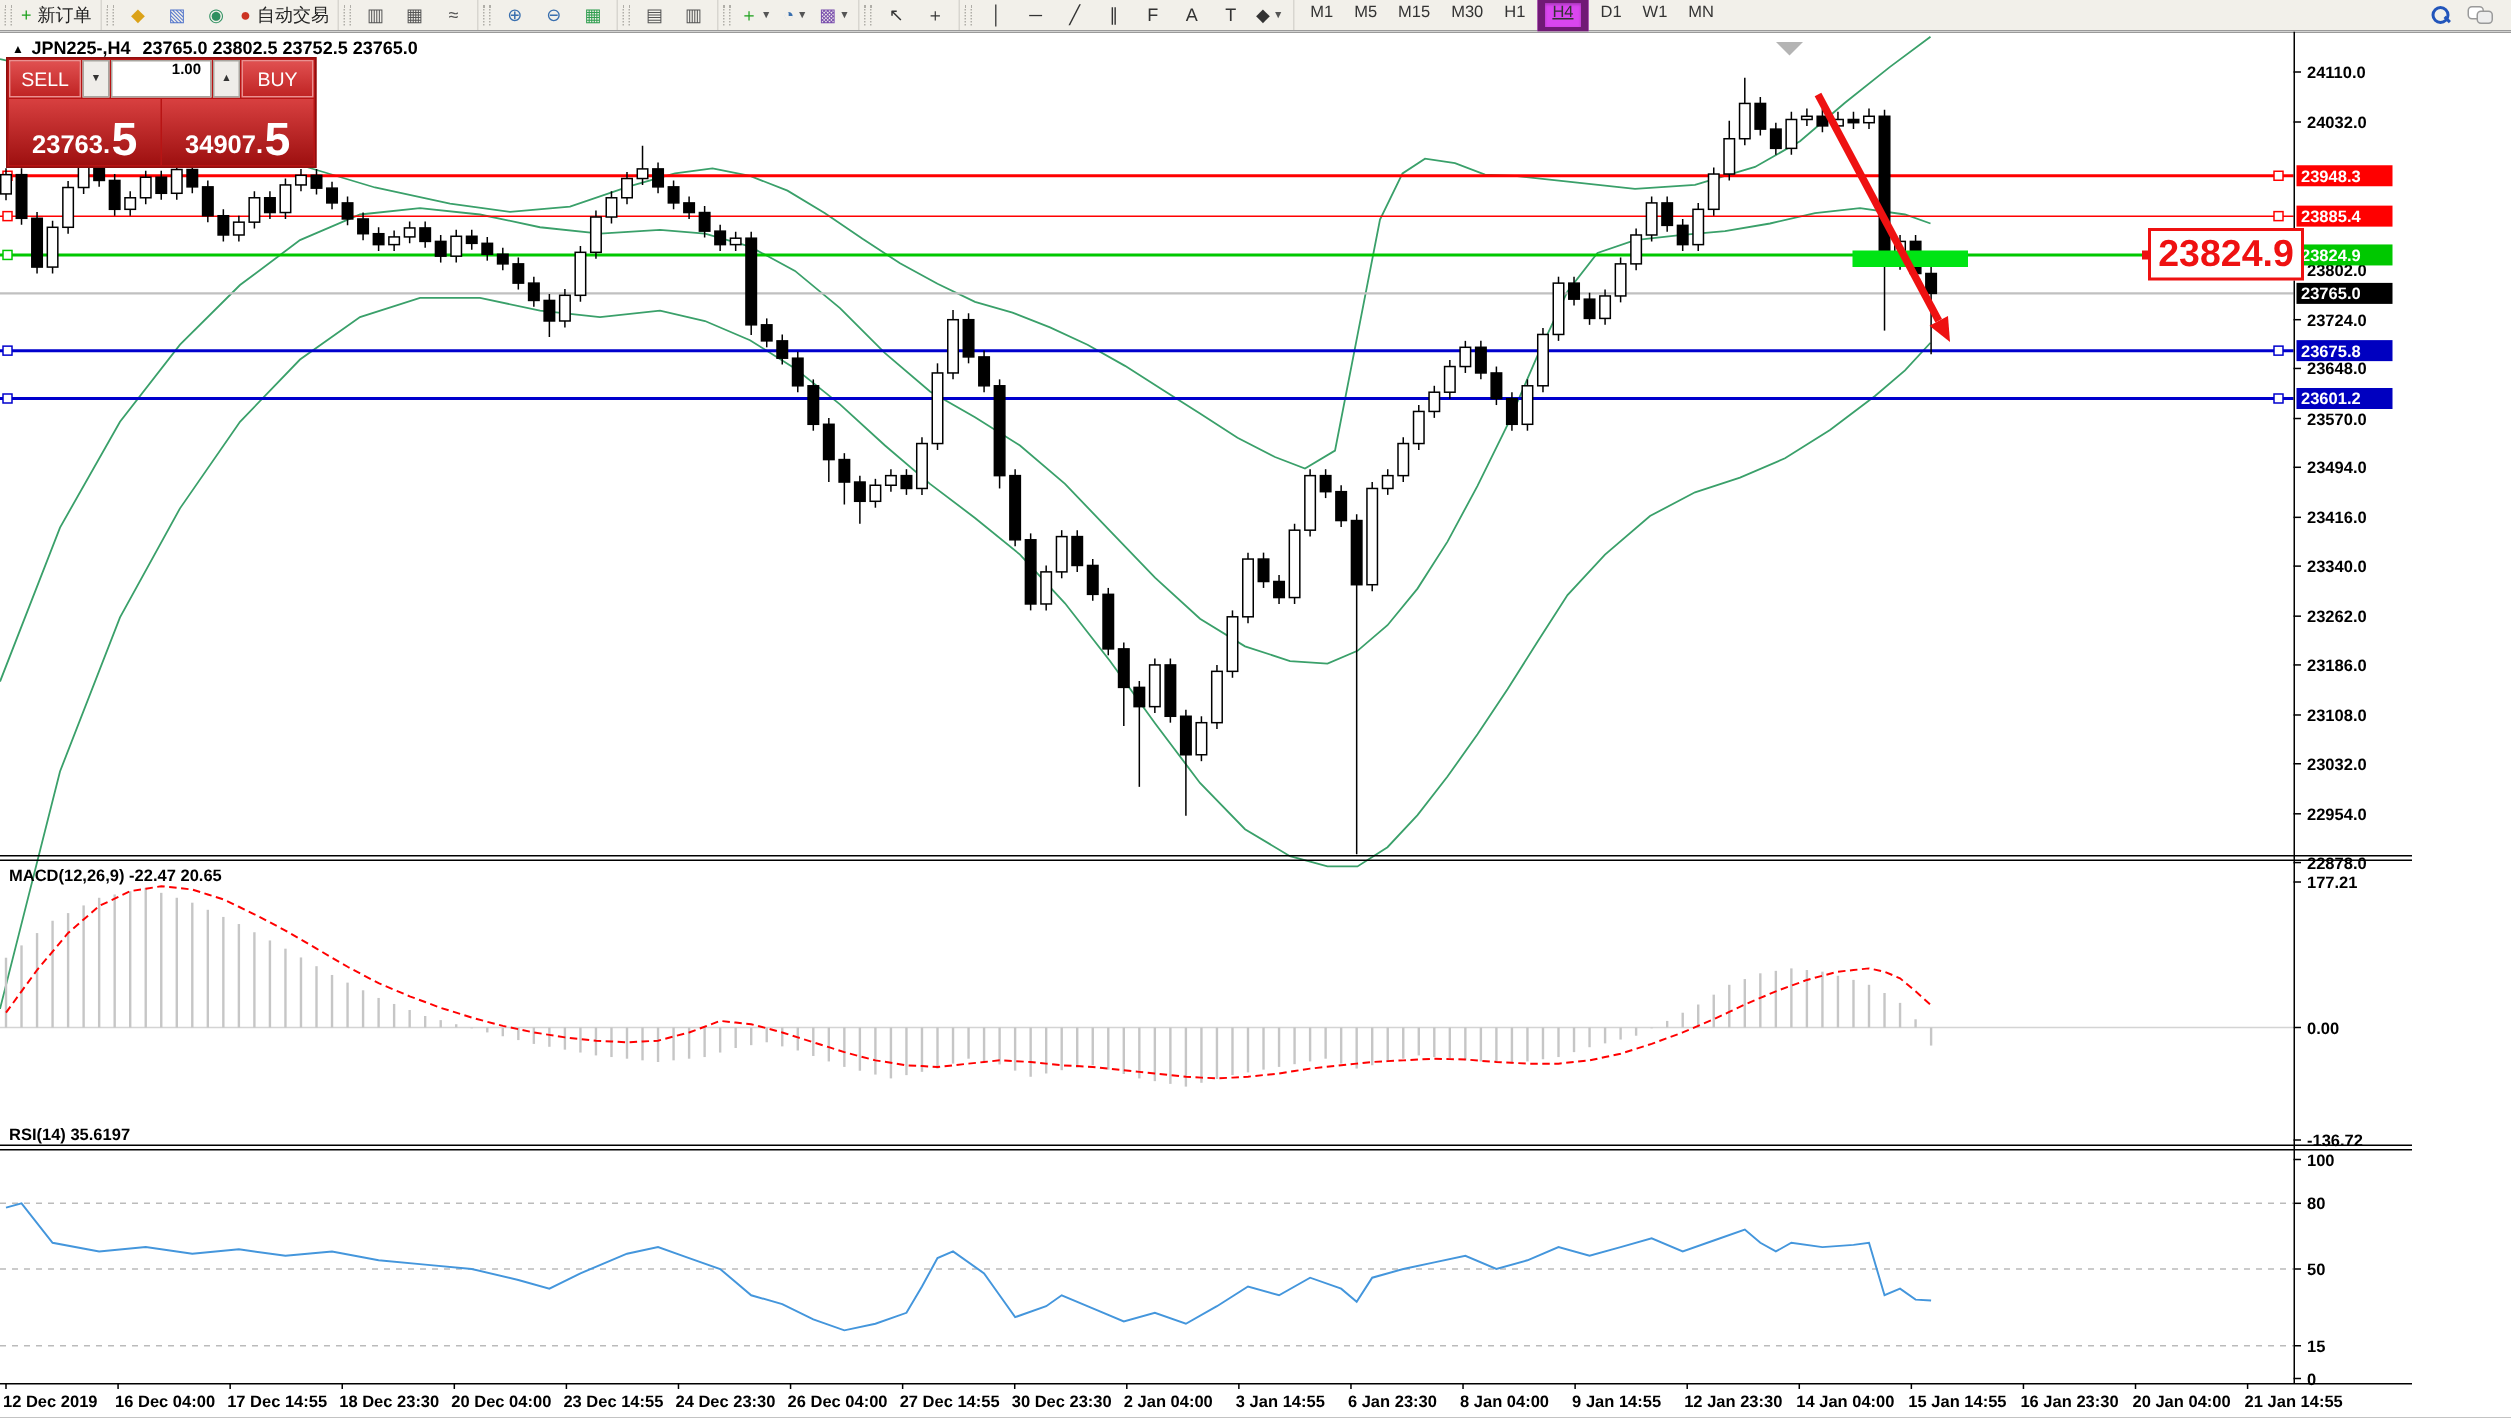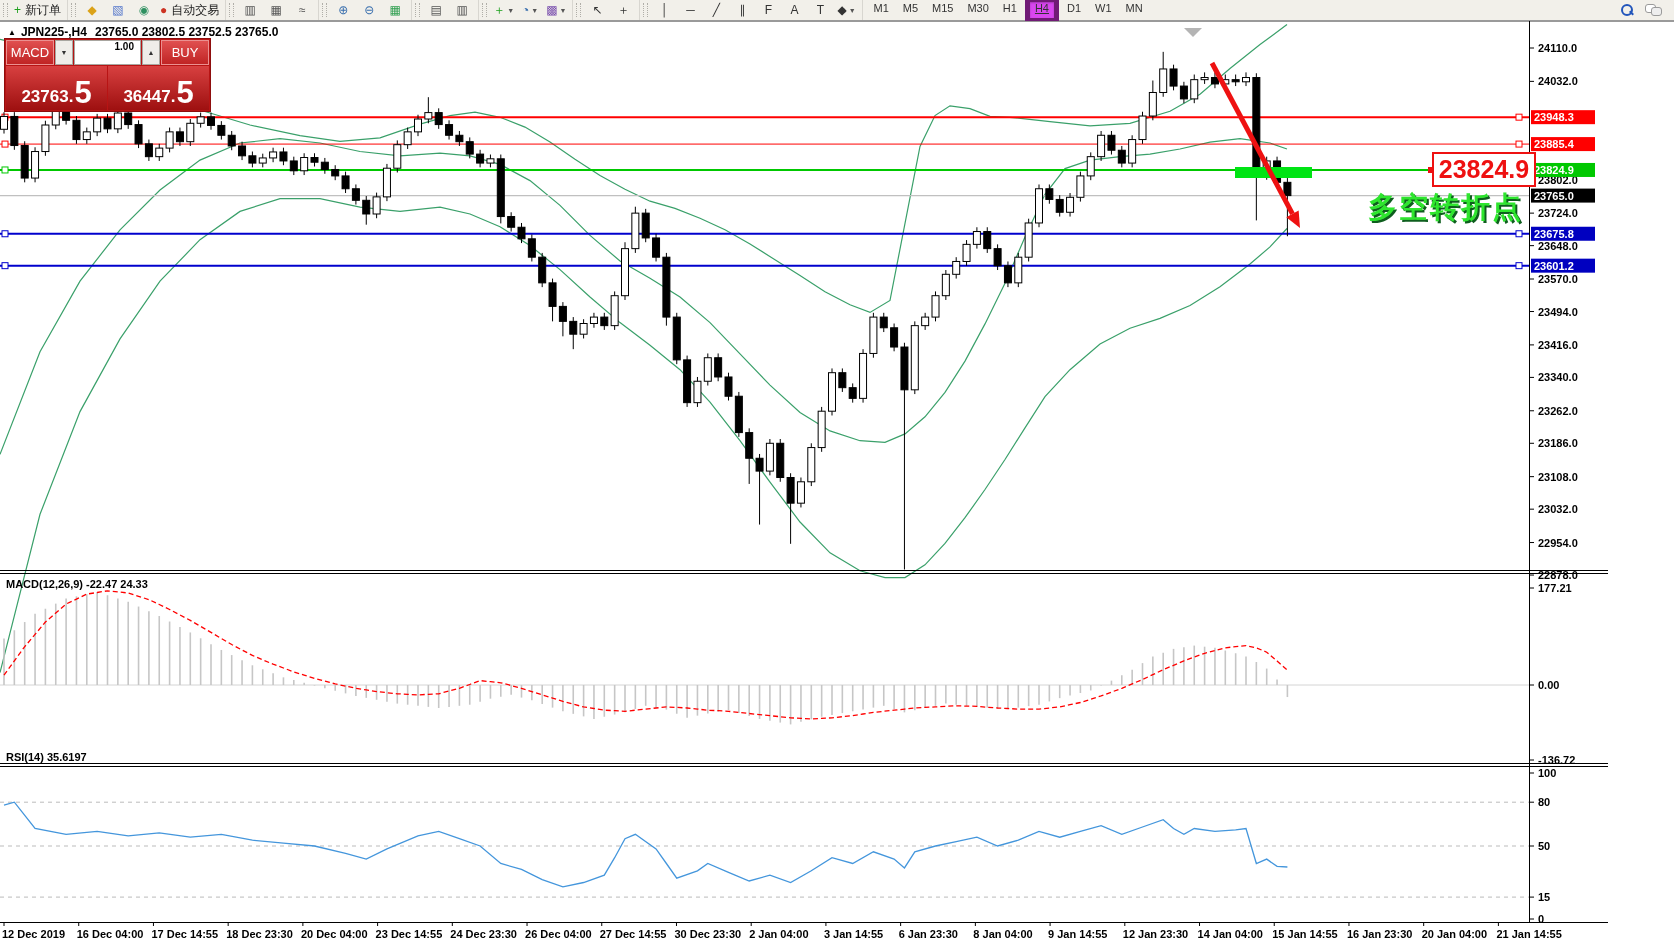--- a/index.html
+++ b/index.html
@@ -706,37 +706,36 @@
         <line x1="1498.4" y1="901" x2="1498.4" y2="905" stroke="#000" stroke-width="1"></line>
         <text x="1496.4" y="917" fill="#000" text-anchor="start" font-family="&quot;Liberation Sans&quot;,sans-serif" font-size="11" font-weight="bold">21 Jan 14:55</text>
       </svg>
 
     <div class="chart-title">
       <span class="tri">▲</span><span class="sym">JPN225-,H4</span><span class="ohlc">23765.0 23802.5 23752.5 23765.0</span>
     </div>
 
     <div class="quote-panel">
       <div class="qp-row1">
-        <div class="qp-btn">MACD</div>
+        <div class="qp-btn">SELL</div>
         <div class="qp-step">▼</div>
         <div class="qp-lot">1.00</div>
         <div class="qp-step">▲</div>
         <div class="qp-btn">BUY</div>
       </div>
       <div class="qp-row2">
         <div class="qp-price">
           <span class="small">23763.</span>
             <span class="big">5</span>
         </div>
         <div class="qp-price">
-          <span class="small">36447.</span>
+          <span class="small">34907.</span>
             <span class="big">5</span>
         </div>
       </div>
     </div>
 
-    <div class="ind-label" style="left:6px;top:557px;">MACD(12,26,9) -22.47 24.33</div>
+    <div class="ind-label" style="left:6px;top:557px;">MACD(12,26,9) -22.47 20.65</div>
     <div class="ind-label" style="left:6px;top:730px;">RSI(14) 35.6197</div>
 
     <div class="price-box">23824.9</div>
-    <div class="cn-note">多空转折点</div>
   </div>
 </div>
 
 </body></html>

